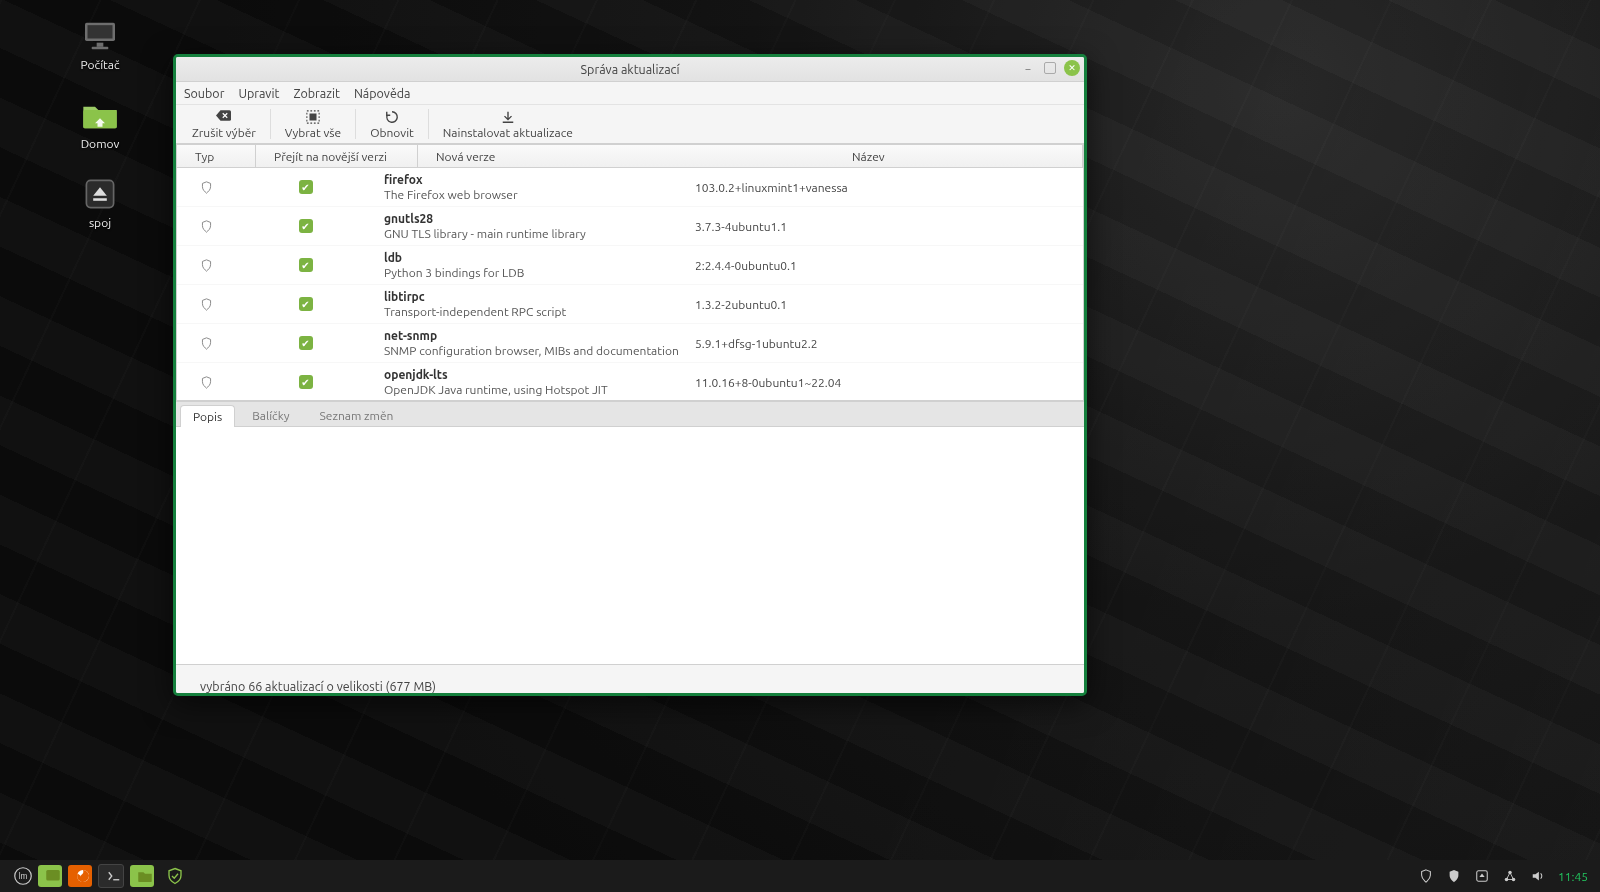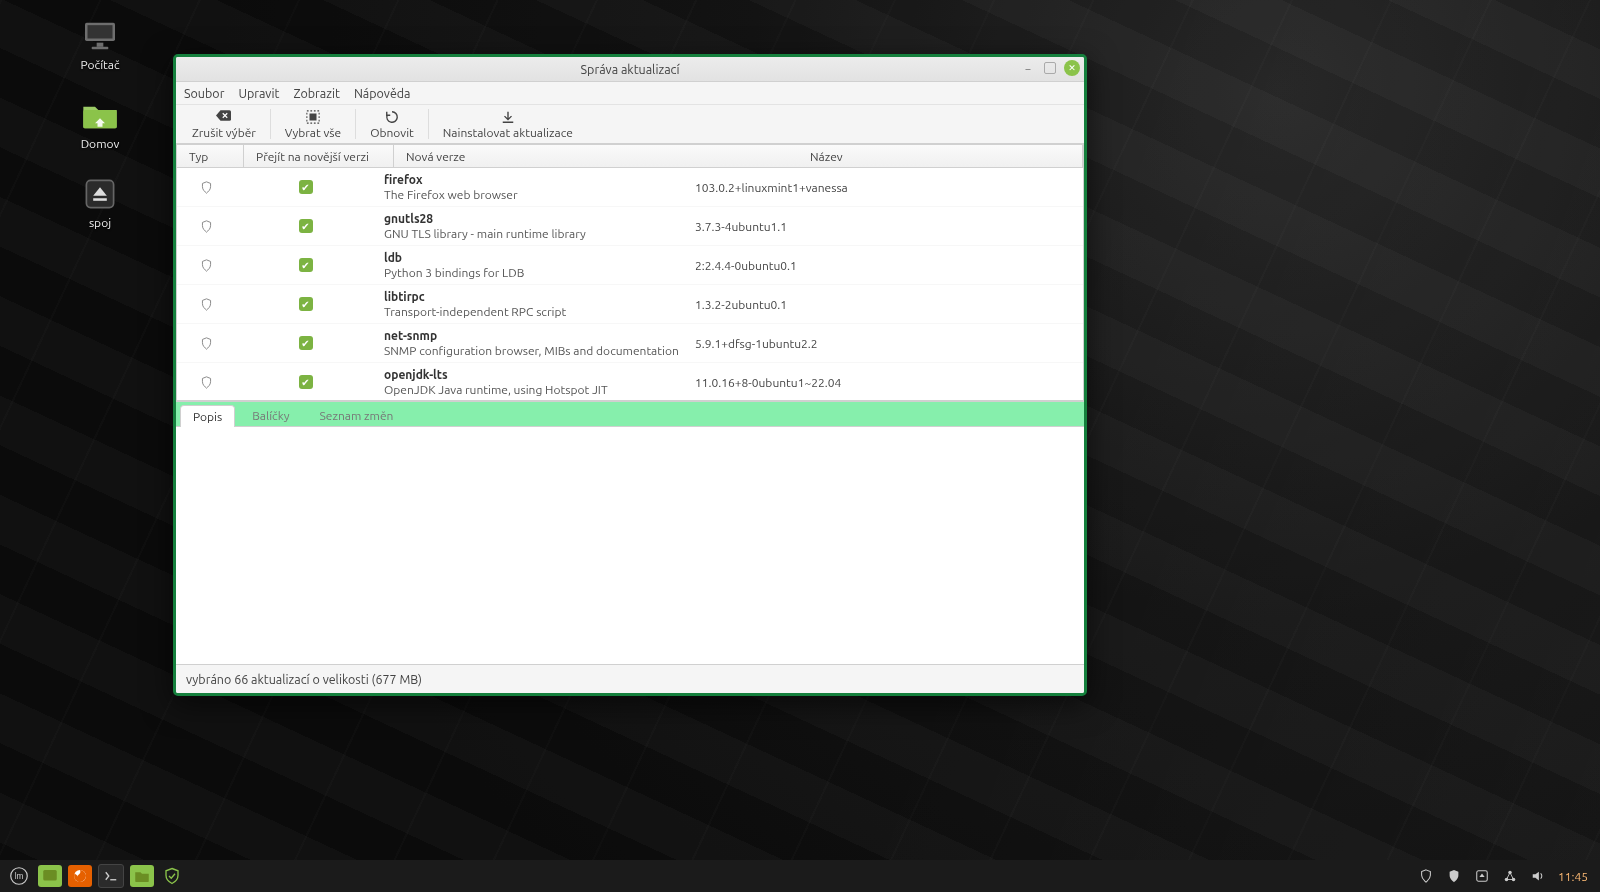--- a/index.html
+++ b/index.html
@@ -130,21 +130,21 @@
     display:flex; flex-direction:column;
     overflow:hidden;
   }
   .thead {
     display:flex; height:22px;
     background:linear-gradient(#fafafa,#f0f0f0);
     border-bottom:1px solid var(--window-border);
     font-size:12px; color:#444;
   }
   .thead .th {
-    display:flex; align-items:center; padding:0 12px;
+    display:flex; align-items:center; padding:0 18px;
     border-right:1px solid var(--window-border);
     cursor:pointer;
     white-space:nowrap; overflow:hidden;
   }
   .col-type { width:42px; }
   .col-check { width:125px; }
   .col-name { flex:1; }
   .col-ver { width:380px; border-right:none !important; }
 
   .tbody {
@@ -175,21 +175,21 @@
   }
 
   .details-pane {
     flex:1;
     background:#fff;
     border-top:1px solid var(--window-border);
     display:flex; flex-direction:column;
   }
   .detail-tabs {
     display:flex; height:24px;
-    background:#86efac;
+    background:#e5e5e5;
     border-bottom:1px solid var(--window-border);
     align-items:flex-end;
   }
   .detail-tab {
     padding:4px 12px; font-size:12px; cursor:pointer;
     color:var(--text-muted);
     border:1px solid transparent;
     border-bottom:none;
     border-radius:4px 4px 0 0;
     margin-left:4px;
@@ -198,56 +198,56 @@
     background:#fff; color:#333;
     border-color:var(--window-border);
     position:relative; top:1px;
   }
   .detail-body { flex:1; background:#fff; }
 
   .statusbar {
     height:28px;
     background:var(--window-bg);
     border-top:1px solid var(--window-border);
-    display:flex; align-items:center;
-    padding:0 10px;
+    display:flex; align-items:flex-end;
+    padding:0 24px;
     font-size:12.5px; color:#444;
   }
 
   
   .panel {
     position:absolute; left:0; bottom:0;
     width:100%; height:32px;
     background:#1b1b1b;
     display:flex; align-items:center;
     z-index:10;
     color:#ccc;
   }
   .panel-left { display:flex; align-items:center; gap:6px; padding-left:6px;}
   .panel-btn {
     width:24px; height:22px; border-radius:3px;
-    display:flex; align-items:center; justify-content:center;
+    display:flex; align-items:center; justify-content:flex-end;
     cursor:pointer;
   }
   .panel-btn.menu { width:26px; }
   .panel-btn svg { width:18px; height:18px; }
   .panel-btn.files { background:var(--mint-green); }
   .panel-btn.firefox { background:#e66000; }
   .panel-btn.firefox svg { fill:#fff;}
   .panel-btn.terminal { background:#2b2b2b; border:1px solid #444;}
   .panel-btn.filemgr { background:var(--mint-green);}
   .panel-btn.update { background:transparent;}
 
   .panel-right {
     margin-left:auto; display:flex; align-items:center; gap:12px;
     padding-right:12px; font-size:12px;
   }
   .tray-icon { width:16px; height:16px; display:flex; align-items:center; justify-content:center; cursor:pointer; }
   .tray-icon svg { width:14px; height:14px; fill:#ccc; }
-  .clock { color:#fdba74; }
+  .clock { color:#22c55e; }
 </style>
 </head>
 <body>
 
 <div class="wallpaper"></div>
 
 <div class="desktop-icons">
   <div class="desktop-icon">
     <div class="icon-box">
       <svg viewBox="0 0 48 40" width="40" height="34" class="computer-svg">

